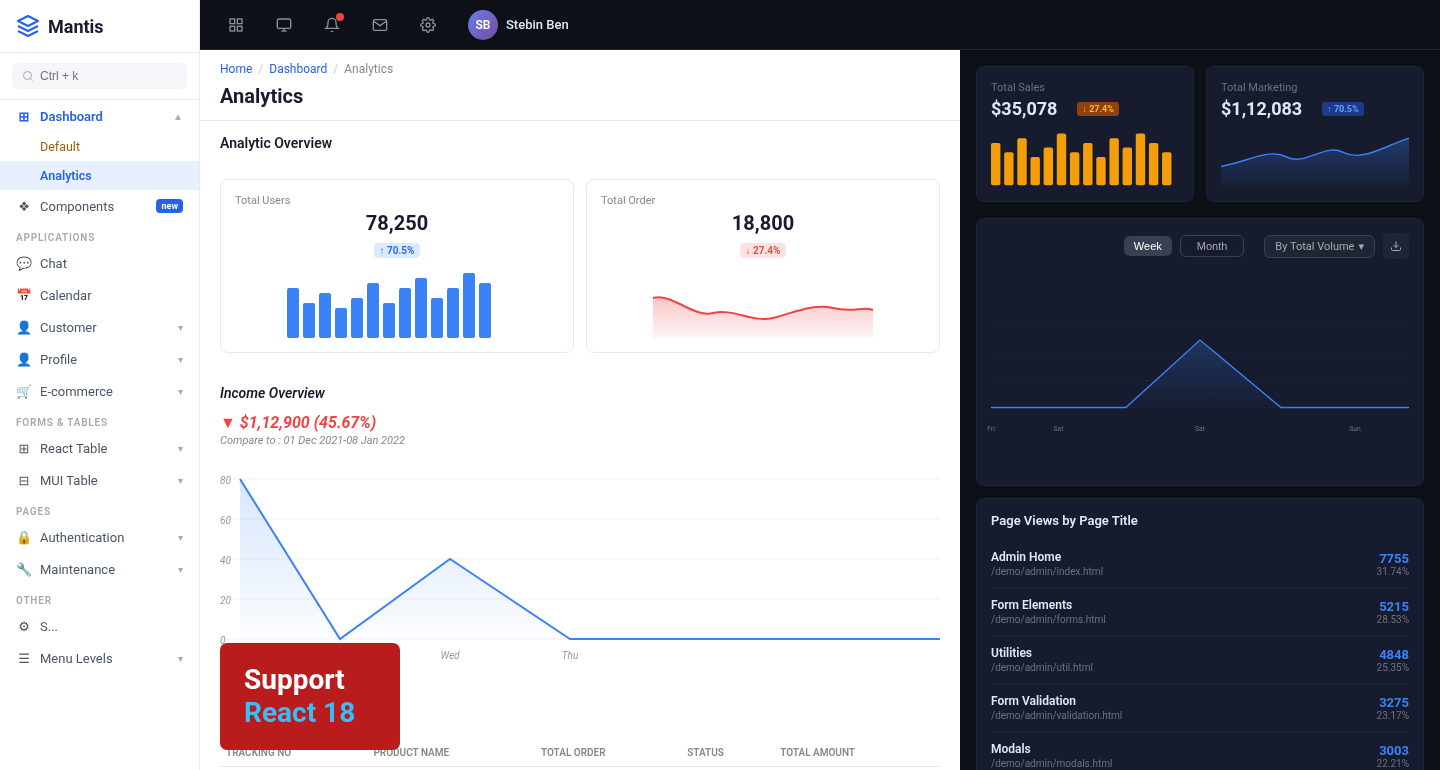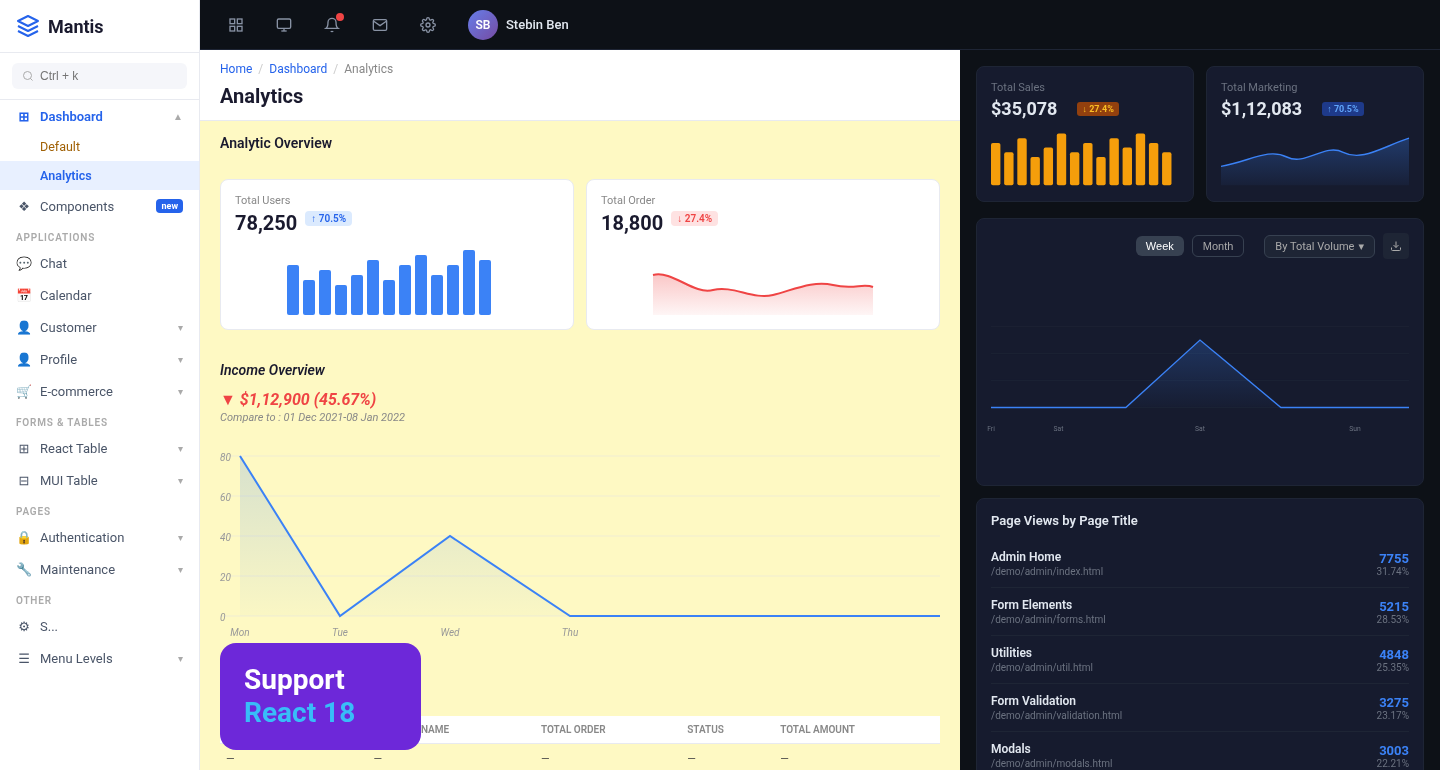--- a/index.html
+++ b/index.html
@@ -32,40 +32,40 @@
     .top-header { height: 50px; background: #0d1117; display: flex; align-items: center; justify-content: flex-start; padding: 0 20px; border-bottom: 1px solid #1e2535; position: relative; }
     .header-icons { display: flex; align-items: center; gap: 16px; }
     .header-icon-btn { width: 32px; height: 32px; display: flex; align-items: center; justify-content: center; cursor: pointer; color: #8892a4; font-size: 16px; border-radius: 6px; position: relative; }
     .notification-badge { position: absolute; top: 4px; right: 4px; width: 8px; height: 8px; background: #ef4444; border-radius: 50%; }
     .user-profile { display: flex; align-items: center; gap: 8px; cursor: pointer; padding: 4px 8px; border-radius: 6px; }
     .user-avatar { width: 30px; height: 30px; border-radius: 50%; background: linear-gradient(135deg, #667eea, #764ba2); display: flex; align-items: center; justify-content: center; color: #fff; font-size: 12px; font-weight: 600; }
     .user-name { color: #e2e8f0; font-size: 13px; font-weight: 500; }
 
     
     .content-split { flex: 1; display: flex; overflow: hidden; }
-    .content-left { width: 760px; background: #fef9c3; overflow-y: auto; padding: 0; }
+    .content-left { width: 760px; background: #ffffff; overflow-y: auto; padding: 0; }
     .content-right { flex: 1; background: #0d1117; overflow-y: auto; }
     .content-left::-webkit-scrollbar { width: 4px; }
     .content-left::-webkit-scrollbar-thumb { background: #ccc; }
     .content-right::-webkit-scrollbar { width: 4px; }
     .content-right::-webkit-scrollbar-thumb { background: #333; }
 
     
     .breadcrumb-area { background: #fff; padding: 12px 20px 0; border-bottom: 1px solid #e8eaf0; }
     .breadcrumb { display: flex; align-items: center; gap: 6px; font-size: 12px; color: #888; margin-bottom: 4px; }
     .breadcrumb a { color: #2563eb; text-decoration: none; }
     .breadcrumb-sep { color: #ccc; }
     .page-title { font-size: 20px; font-weight: 700; color: #1a1a2e; padding: 4px 0 12px; }
 
     
     .section-title { font-size: 14px; font-weight: 600; color: #1a1a2e; margin-bottom: 12px; }
     .overview-cards { display: flex; gap: 12px; padding: 16px 20px; }
     .overview-card { flex: 1; background: #fff; border-radius: 8px; padding: 14px; border: 1px solid #e8eaf0; min-height: 150px; overflow: hidden; }
     .card-label { font-size: 11px; color: #888; margin-bottom: 4px; }
-    .card-value { font-size: 20px; font-weight: 700; color: #1a1a2e; display: flex; align-items: flex-start; gap: 8px; margin-bottom: 10px; }
+    .card-value { font-size: 20px; font-weight: 700; color: #1a1a2e; display: flex; align-items: center; gap: 8px; margin-bottom: 10px; flex-direction: column; }
     .card-badge { font-size: 10px; padding: 2px 6px; border-radius: 4px; font-weight: 600; }
     .badge-blue { background: #dbeafe; color: #2563eb; }
     .badge-red { background: #fee2e2; color: #ef4444; }
     .card-chart { height: 70px; display: flex; align-items: flex-end; gap: 3px; }
 
     
     .income-section { padding: 16px 20px; font-style: italic; }
     .income-header { display: flex; align-items: flex-start; justify-content: space-between; margin-bottom: 12px; }
     .income-value { font-size: 16px; font-weight: 700; color: #ef4444; display: flex; align-items: center; gap: 6px; }
     .income-compare { font-size: 11px; color: #888; margin-top: 2px; }
@@ -97,21 +97,21 @@
     .pv-row { display: flex; align-items: center; justify-content: space-between; padding: 10px 0; border-bottom: 1px solid #1e2535; gap: 12px; }
     .pv-row:last-child { border-bottom: none; }
     .pv-left { flex: 1; }
     .pv-page { font-size: 12px; font-weight: 600; color: #e2e8f0; }
     .pv-url { font-size: 10px; color: #6b7280; margin-top: 2px; }
     .pv-right { text-align: right; }
     .pv-count { font-size: 13px; font-weight: 700; color: #3b82f6; }
     .pv-percent { font-size: 10px; color: #6b7280; }
 
     
-    .support-popup { position: absolute; bottom: 20px; left: 20px; background: #6d28d9; border-radius: 16px; padding: 20px 24px; z-index: 100; width: 201px; }
+    .support-popup { position: absolute; bottom: 20px; left: 20px; background: #b91c1c; border-radius: 7px; padding: 20px 24px; z-index: 100; width: 180px; }
     .support-main { font-size: 28px; font-weight: 700; color: #fff; line-height: 1.2; }
     .support-highlight { color: #38bdf8; }
 
     
     svg { overflow: visible; }
   </style>
 </head>
 <body>
 
 <div class="sidebar">
@@ -458,21 +458,21 @@
                 <path d="M0,40 C30,35 50,20 70,30 C90,40 110,15 130,25 C150,35 170,20 200,10 L200,60 L0,60 Z" fill="url(#darkBlueGrad)"></path>
                 <path d="M0,40 C30,35 50,20 70,30 C90,40 110,15 130,25 C150,35 170,20 200,10" fill="none" stroke="#3b82f6" stroke-width="1.5"></path>
               </svg>
             </div>
           </div>
         </div>
 
         <div style="background: #161b2e; border-radius: 8px; padding: 14px; margin-bottom: 12px; border: 1px solid #1e2535;">
           <div style="display:flex; align-items:center; justify-content:flex-end; gap:8px; margin-bottom: 8px;">
             <button class="btn-control active-btn" style="background:#374151;color:#fff;border:none;padding:4px 10px;border-radius:6px;font-size:11px;cursor:pointer;text-align:right;">Week</button>
-            <button class="btn-control" style="background:transparent;color:#aaa;border:1px solid #374151;padding:4px 10px;border-radius:6px;font-size:11px;cursor:pointer;">Month</button>
+            <button class="btn-control" style="background:transparent;color:#aaa;border:1px solid #374151;padding:4px 16px;border-radius:6px;font-size:11px;cursor:pointer;">Month</button>
             <div class="btn-select" style="background:#1e2535;color:#aaa;border:1px solid #374151;padding:4px 10px;border-radius:6px;font-size:11px;cursor:pointer;display:flex;align-items:center;gap:4px;margin-left:12px;">
               <span>By Total Volume</span>
               <span>▾</span>
             </div>
             <div class="header-icon-btn" style="color:#aaa;width:26px;height:26px;background:#1e2535;border-radius:4px;display:flex;align-items:center;justify-content:center;cursor:pointer;">
               <svg width="12" height="12" viewBox="0 0 24 24" fill="none" stroke="currentColor" stroke-width="2">
                   <path d="M21 15v4a2 2 0 0 1-2 2H5a2 2 0 0 1-2-2v-4"></path>
                   <polyline points="7 10 12 15 17 10"></polyline>
                   <line x1="12" y1="15" x2="12" y2="3"></line>
                 </svg>

